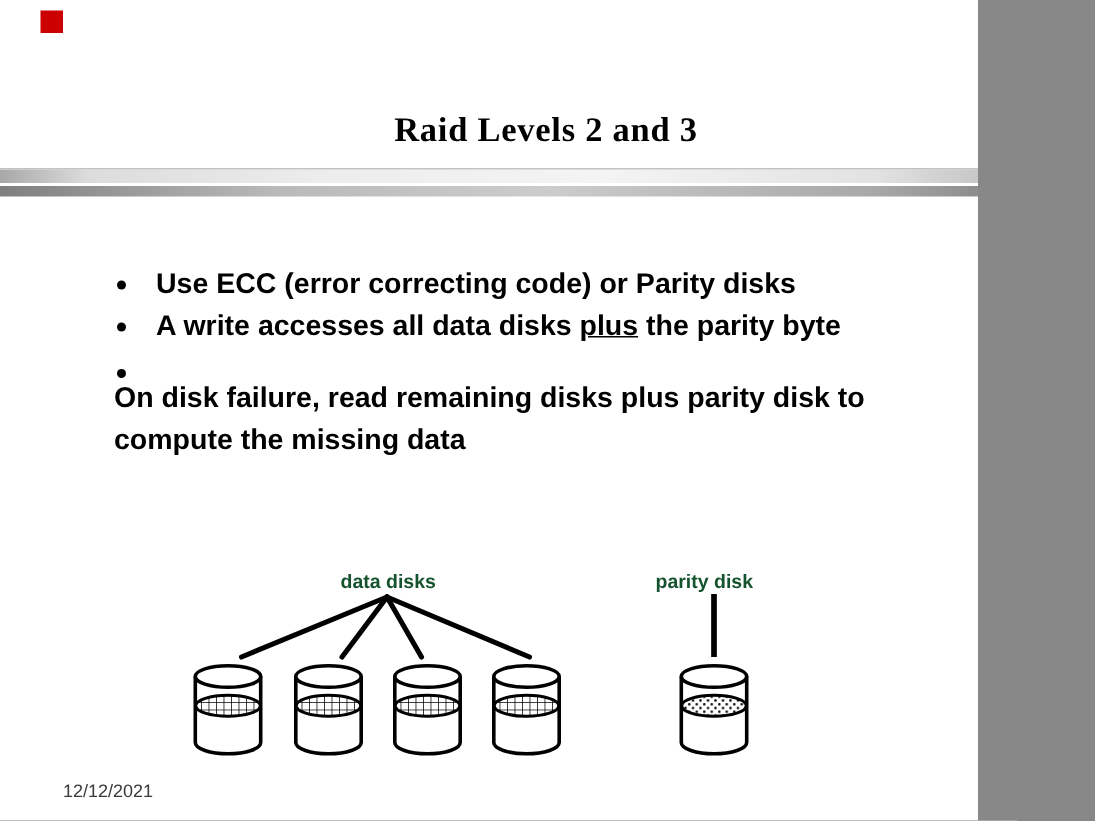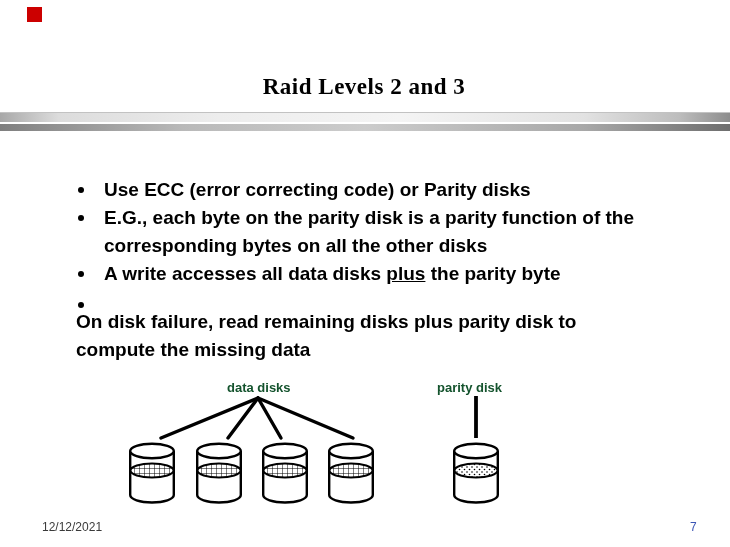--- a/index.html
+++ b/index.html
@@ -1,17 +1,17 @@
 <!DOCTYPE html>
 <html><head>
 <meta charset="utf-8">
 <style>
   html,body{margin:0;padding:0;background:#888;}
   .slide{
-    position:relative;width:730px;height:547px;background:#ffffff;
+    position:relative;width:652px;height:547px;background:#ffffff;
     font-family:"Liberation Sans","DejaVu Sans",sans-serif;overflow:hidden;
   }
   .red-square{position:absolute;left:27px;top:7px;width:15px;height:15px;background:#cc0000;}
   .title{
     position:absolute;left:0;top:74px;width:728px;margin:0;text-align:center;
     font-family:"Liberation Serif","DejaVu Serif",serif;font-weight:bold;
     font-size:23px;color:#000;letter-spacing:0.5px;
   }
   .divider{position:absolute;left:0;width:730px;}
   .divider-1{
@@ -48,24 +48,20 @@
 
   <h1 class="title">Raid Levels 2 and 3</h1>
 
   <div class="divider divider-1"></div>
   <div class="divider divider-2"></div>
 
   <ul class="bullets">
     <li class="bullet">
       <span class="dot"></span>
       <span class="btext">Use ECC (error correcting code) or Parity disks</span>
-    </li>
-    <li class="bullet">
-      <span class="dot"></span>
-      <span class="btext">E.G., each byte on the parity disk is a parity function of the corresponding bytes on all the other disks</span>
     </li>
     <li class="bullet">
       <span class="dot"></span>
       <span class="btext"><span>A write accesses all data disks </span><span class="u">plus</span><span> the parity byte</span></span>
     </li>
     <li class="bullet spaced">
       <span class="dot"></span>
       <span class="btext">On disk failure, read remaining disks plus parity disk to compute the missing data</span>
     </li>
   </ul>

